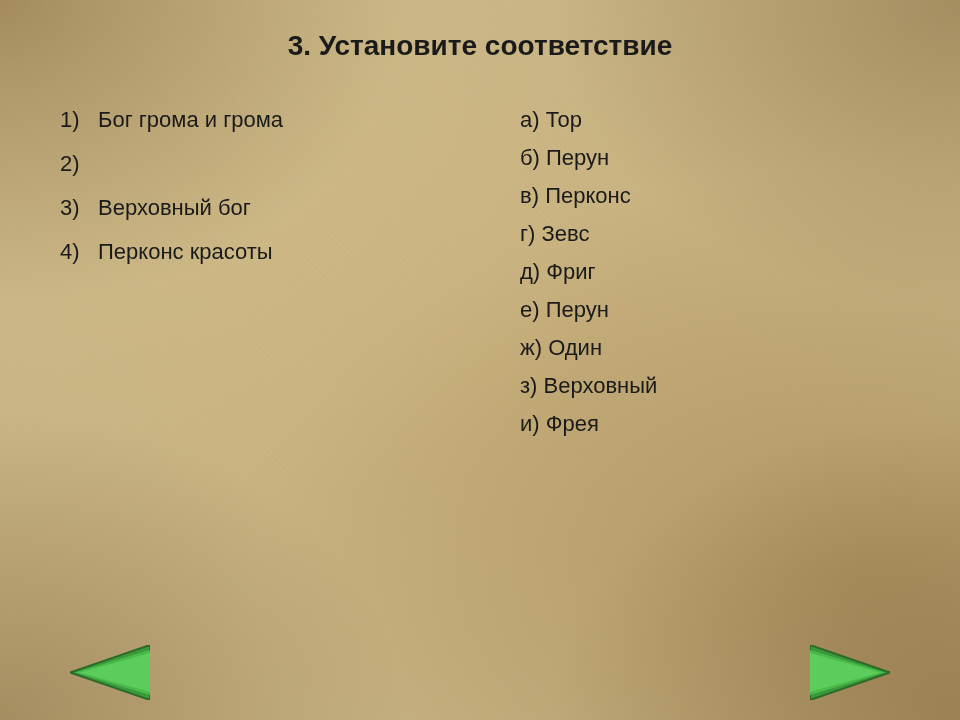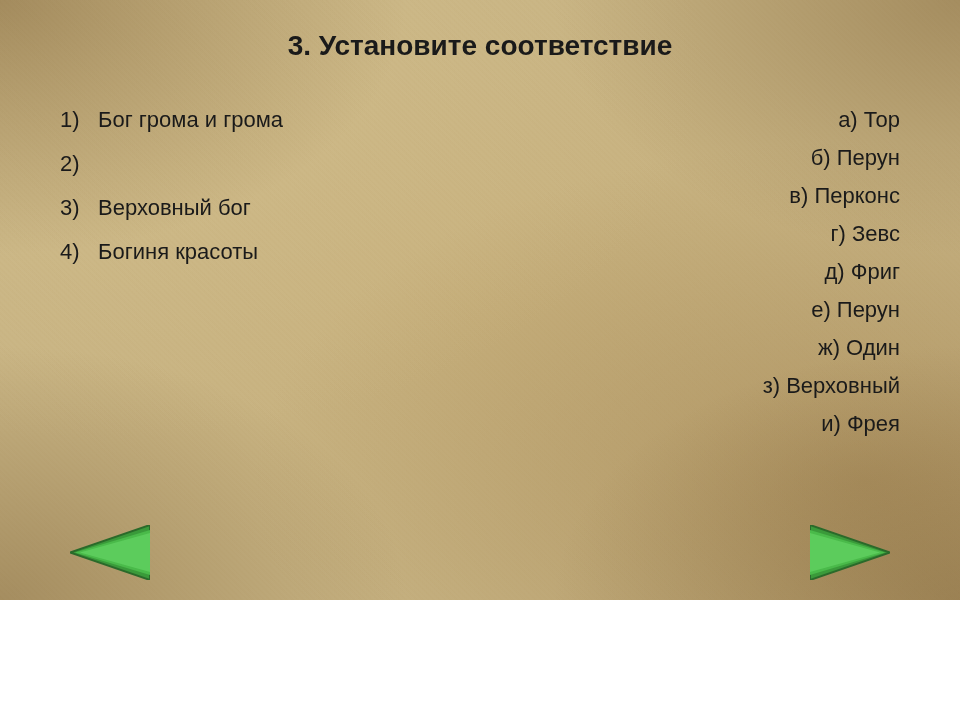--- a/index.html
+++ b/index.html
@@ -6,21 +6,21 @@
 
     body {
       width: 960px;
       height: 720px;
       overflow: hidden;
       font-family: Arial, sans-serif;
     }
 
     .background {
       width: 960px;
-      height: 600px;
+      height: 720px;
       background-color: #c8b484;
       background-image:
         radial-gradient(ellipse at 10% 10%, rgba(210,190,140,0.8) 0%, transparent 50%),
         radial-gradient(ellipse at 90% 80%, rgba(160,130,80,0.6) 0%, transparent 50%),
         radial-gradient(ellipse at 50% 50%, rgba(200,175,120,0.5) 0%, transparent 70%);
       position: relative;
       display: flex;
       flex-direction: column;
       align-items: center;
       padding: 30px 60px 20px 60px;
@@ -75,21 +75,20 @@
     }
 
     .left-column {
       flex: 1;
       padding-top: 5px;
     }
 
     .right-column {
       flex: 1;
       padding-top: 5px;
-      text-align: right;
     }
 
     .question-item {
       font-size: 22px;
       color: #1a1a1a;
       margin-bottom: 18px;
       display: flex;
       gap: 8px;
     }
 
@@ -153,21 +152,21 @@
         </div>
         <div class="question-item">
           <span class="question-number">2)</span>
         </div>
         <div class="question-item">
           <span class="question-number">3)</span>
           <span>Верховный бог</span>
         </div>
         <div class="question-item">
           <span class="question-number">4)</span>
-          <span>Богиня красоты</span>
+          <span>Перконс красоты</span>
         </div>
       </div>
 
     <div class="right-column">
 
     <div class="answer-item">а) Тор</div>
         <div class="answer-item">б) Перун</div>
         <div class="answer-item">в) Перконс</div>
         <div class="answer-item">г) Зевс</div>
         <div class="answer-item">д) Фриг</div>

